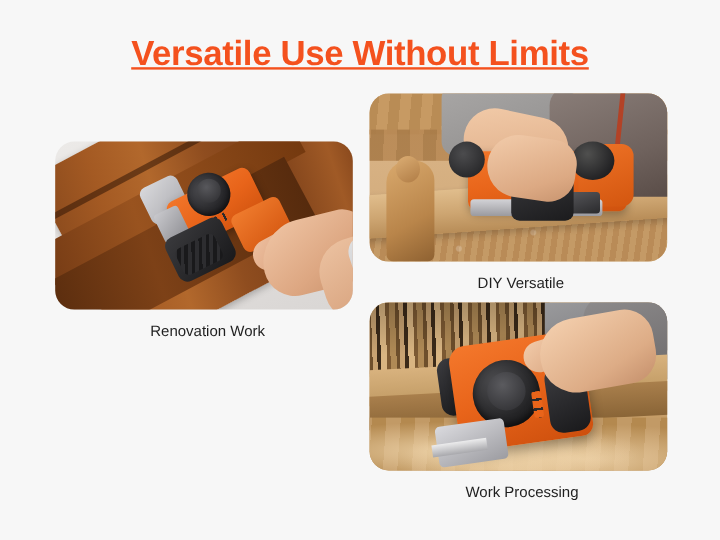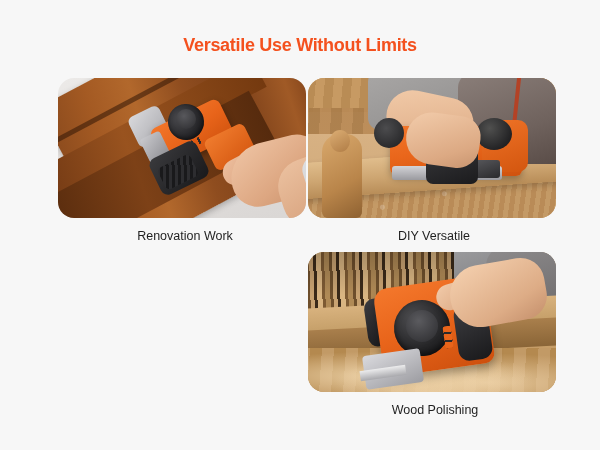--- a/index.html
+++ b/index.html
@@ -6,31 +6,32 @@
   body{
     width:600px;height:450px;overflow:hidden;
     background:#f7f7f7;
     font-family:"Liberation Sans", sans-serif;
   }
   .page{position:relative;width:600px;height:450px;background:#f7f7f7;}
 
   .headline{
     position:absolute;left:0;top:28px;width:600px;
     text-align:center;
-    font-size:18px;line-height:34px;
+    font-size:29px;line-height:34px;
     font-weight:bold;
     letter-spacing:-0.3px;
     color:#f4511e;
     font-family:"Liberation Sans", sans-serif;
+    text-decoration:underline;
   }
 
   .grid{position:absolute;left:42px;top:78px;width:516px;}
   .row{position:relative;height:174px;}
   .cell{position:absolute;width:248px;}
-  .cell.left{left:16px;}
+  .cell.left{left:4px;margin-top:40px;}
   .cell.right{left:266px;}
 
   .photo{
     position:relative;width:248px;height:140px;
     border-radius:16px;overflow:hidden;
     background:#cfc3b4;
   }
   .caption{
     margin-top:10px;
     font-size:12.5px;line-height:16px;
@@ -486,19 +487,19 @@
           <div class="lyr tool4"></div>
           <div class="lyr wheelR"></div>
           <div class="lyr knob4"></div>
           <div class="lyr knob4i"></div>
           <div class="lyr leds4"></div>
           <div class="lyr shoe4"></div>
           <div class="lyr blade4"></div>
           <div class="lyr finger4"></div>
           <div class="lyr hand4"></div>
         </div>
-        <div class="caption cap-4">Wood Polishing</div>
+        <div class="caption cap-4">Work Processing</div>
       </div>
 
     </div>
 
   </div>
 </div>
 
 </body></html>

